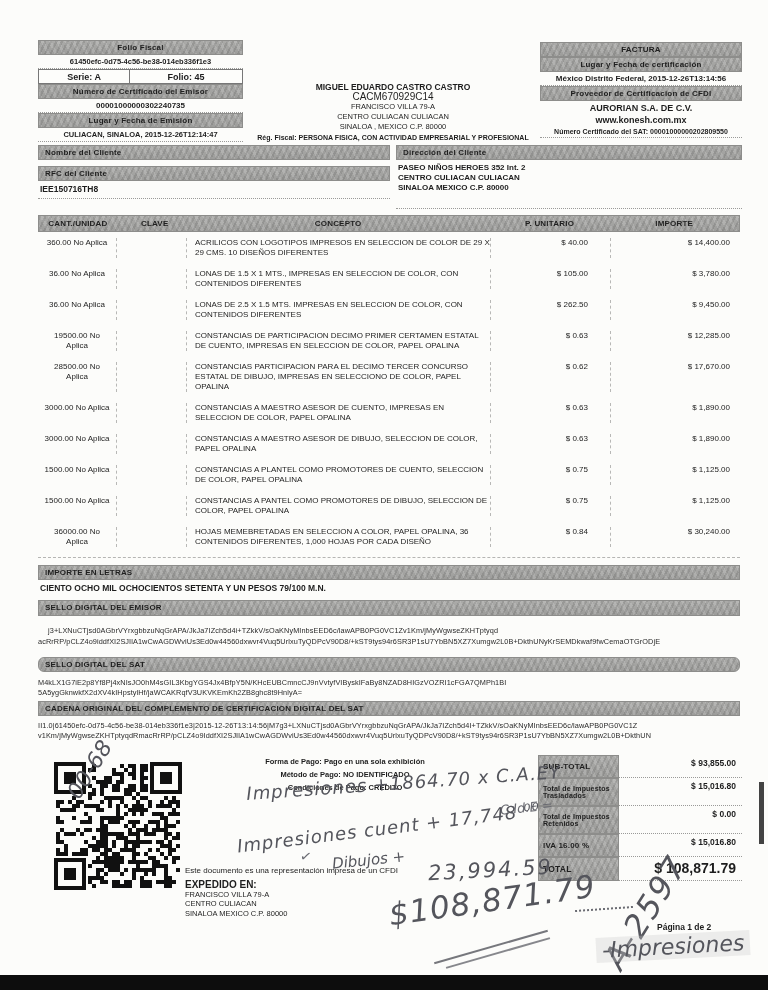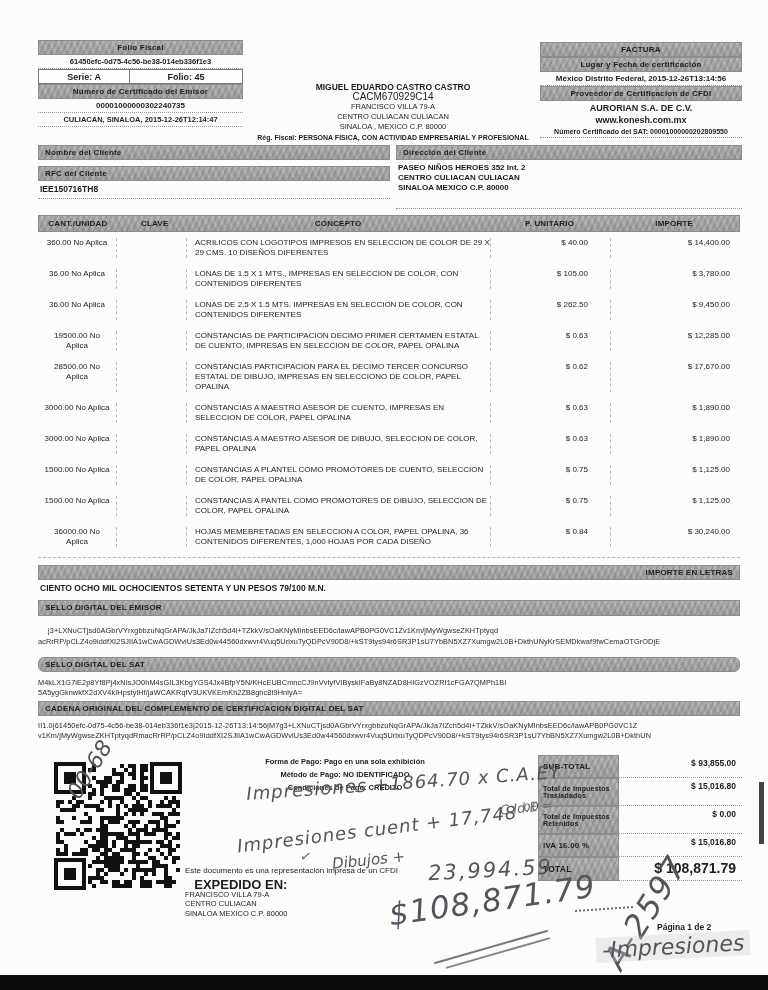--- a/index.html
+++ b/index.html
@@ -46,20 +46,21 @@
 
   <div class="abs" style="left:38px;top:40px;width:205px;">
     <div class="gbar center">Folio Fiscal</div>
     <div class="val dotb" style="font-size:7.5px;text-align:center;padding:2px 0;">61450efc-0d75-4c56-be38-014eb336f1e3</div>
     <div class="cellrow">
       <div class="scell" style="width:45%;">Serie: A</div>
       <div class="scell" style="width:55%;border-left:none;">Folio: 45</div>
     </div>
     <div class="gbar center">Número de Certificado del Emisor</div>
     <div class="val dotb" style="font-size:8px;text-align:center;padding:2px 0;">00001000000302240735</div>
+    <div class="gbar center">Lugar y Fecha de Emisión</div>
     <div class="val dotb" style="font-size:7.5px;text-align:center;padding:2px 0;">CULIACAN, SINALOA, 2015-12-26T12:14:47</div>
   </div>
 
   <div class="abs" style="left:228px;top:82px;width:330px;text-align:center;line-height:10px;">
     <div class="val" style="font-size:8.5px;">MIGUEL EDUARDO CASTRO CASTRO</div>
     <div style="font-size:10px;">CACM670929C14</div>
     <div style="font-size:7.5px;">FRANCISCO VILLA   79-A</div>
     <div style="font-size:7.5px;">CENTRO   CULIACAN   CULIACAN</div>
     <div style="font-size:7.5px;">SINALOA , MEXICO  C.P.  80000</div>
     <div class="val" style="font-size:7px;margin-top:1px;">Rég. Fiscal: PERSONA FISICA, CON ACTIVIDAD EMPRESARIAL Y PROFESIONAL</div>
@@ -163,21 +164,21 @@
       <div class="itrow" style="margin-bottom:0;">
         <div class="c-qty">36000.00   No Aplica</div>
         <div class="c-clave"></div>
         <div class="c-con">HOJAS MEMEBRETADAS EN SELECCION A COLOR, PAPEL OPALINA, 36 CONTENIDOS DIFERENTES, 1,000 HOJAS POR CADA DISEÑO</div>
         <div class="c-unit">$   0.84</div>
         <div class="c-amt">$   30,240.00</div>
       </div>
     </div>
   </div>
 
-  <div class="abs gbar" style="left:38px;top:565px;width:702px;text-align:right;">IMPORTE EN LETRAS</div>
+  <div class="abs gbar" style="left:38px;top:565px;width:702px;">IMPORTE EN LETRAS</div>
   <div class="abs val" style="left:40px;top:583px;font-size:8.5px;">CIENTO OCHO MIL OCHOCIENTOS SETENTA Y UN PESOS 79/100 M.N.</div>
 
   <div class="abs gbar" style="left:38px;top:600px;width:702px;height:16px;">SELLO DIGITAL DEL EMISOR</div>
   <div class="abs seal" style="left:48px;top:626px;">j3+LXNuCTjsd0AGbrVYrxgbbzuNqGrAPA/JkJa7IZch5d4i+TZkkV/sOaKNyMInbsEED6c/lawAPB0PG0VC1Zv1Km/jMyWgwseZKHTptyqd</div>
   <div class="abs seal" style="left:38px;top:637px;">acRrRP/pCLZ4o9iddfXI2SJIlA1wCwAGDWviUs3Ed0w44560dxwvr4Vuq5UrlxuTyQDPcV90D8/+kST9tys94r6SR3P1sU7YbBN5XZ7Xumgw2L0B+DkthUNyKrSEMDkwaf9fwCemaOTGrODjE</div>
 
   <div class="abs gbar" style="left:38px;top:657px;width:702px;height:15px;border-radius:6px;">SELLO DIGITAL DEL SAT</div>
   <div class="abs seal" style="left:38px;top:678px;">M4kLX1G7iE2p8Yf8Pj4xNIsJO0hM4sGIL3KbgYGS4Jx4BfpY5N/KHcEUBCmncCJ9nVvtyfVIByskIFaBy8NZAD8HIGzVOZRI1cFGA7QMPh1BI</div>
   <div class="abs seal" style="left:38px;top:688px;">5A5ygGknwkfX2dXV4kIHpstylHf/jaWCAKRqfV3UKVKEmKh2ZB8ghc8t9HnlyA=</div>
 
@@ -585,21 +586,21 @@
         <rect x="3" y="3" width="3" height="3"></rect>
         <rect x="25" y="1" width="7" height="7" fill="none" stroke="#111" stroke-width="1"></rect>
         <rect x="27" y="3" width="3" height="3"></rect>
         <rect x="1" y="25" width="7" height="7" fill="none" stroke="#111" stroke-width="1"></rect>
         <rect x="3" y="27" width="3" height="3"></rect>
       </g>
     </svg>
 
   <div class="abs" style="left:185px;top:866px;font-size:8px;">Este documento es una representación impresa de un CFDI</div>
   <div class="abs" style="left:185px;top:880px;line-height:9.5px;">
-    <div class="val" style="font-size:13px;text-align:right;">EXPEDIDO EN:</div>
+    <div class="val" style="font-size:10px;">EXPEDIDO EN:</div>
     <div style="font-size:7.5px;">FRANCISCO VILLA   79-A</div>
     <div style="font-size:7.5px;">CENTRO   CULIACAN</div>
     <div style="font-size:7.5px;">SINALOA   MEXICO  C.P.  80000</div>
   </div>
   <div class="abs val" style="left:657px;top:922px;font-size:8.5px;">Página 1 de 2</div>
 
   <div class="abs hw" style="left:62px;top:790px;font-size:22px;transform:rotate(-58deg);transform-origin:left top;">00-68</div>
   <div class="abs hw" style="left:246px;top:772px;font-size:18px;transform:rotate(-4deg);letter-spacing:1px;">Impresiones +1864.70 x C.A.EY</div>
   <div class="abs hw lite" style="left:500px;top:800px;font-size:13px;transform:rotate(-6deg);">C.Id.E =</div>
   <div class="abs hw" style="left:236px;top:817px;font-size:18px;transform:rotate(-7deg);letter-spacing:1px;">Impresiones cuent + 17,748 ⁰⁰</div>

